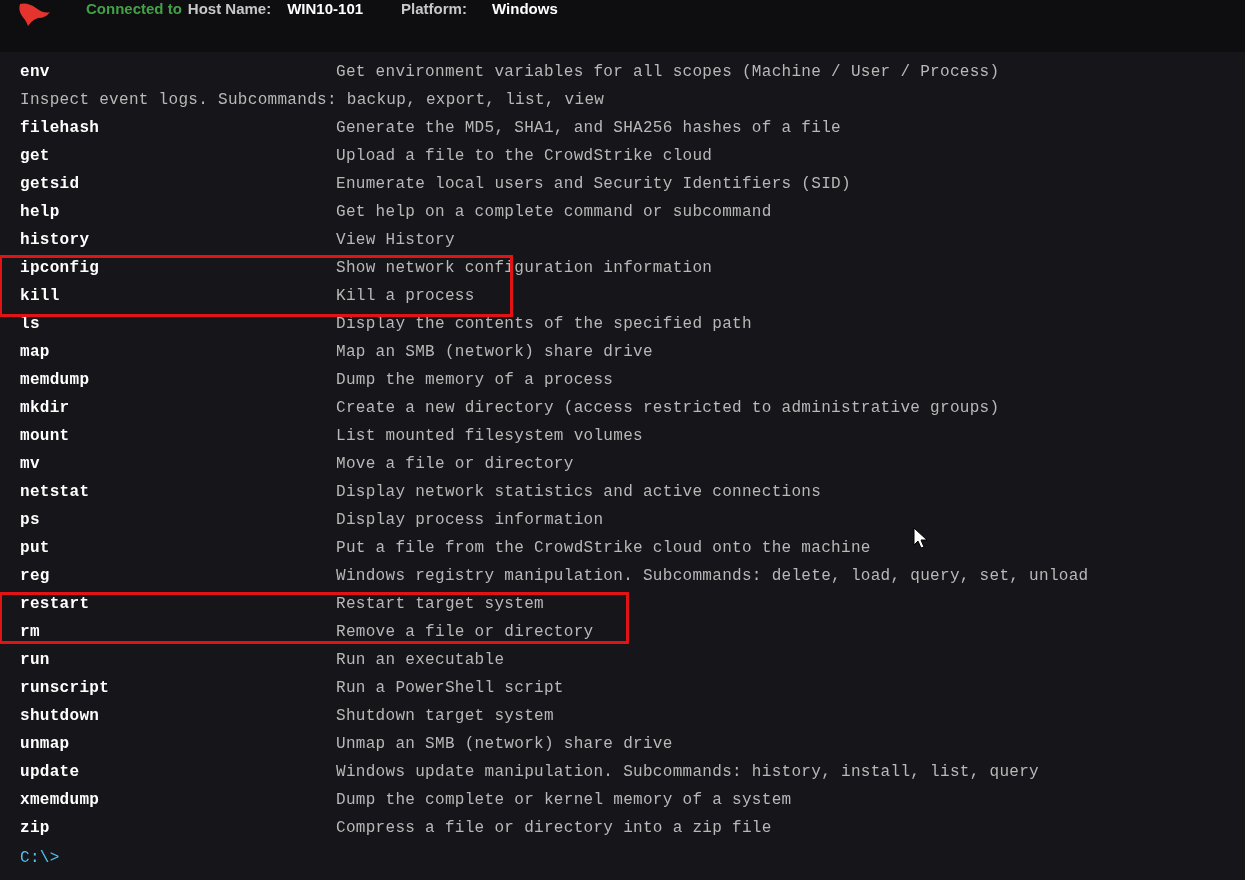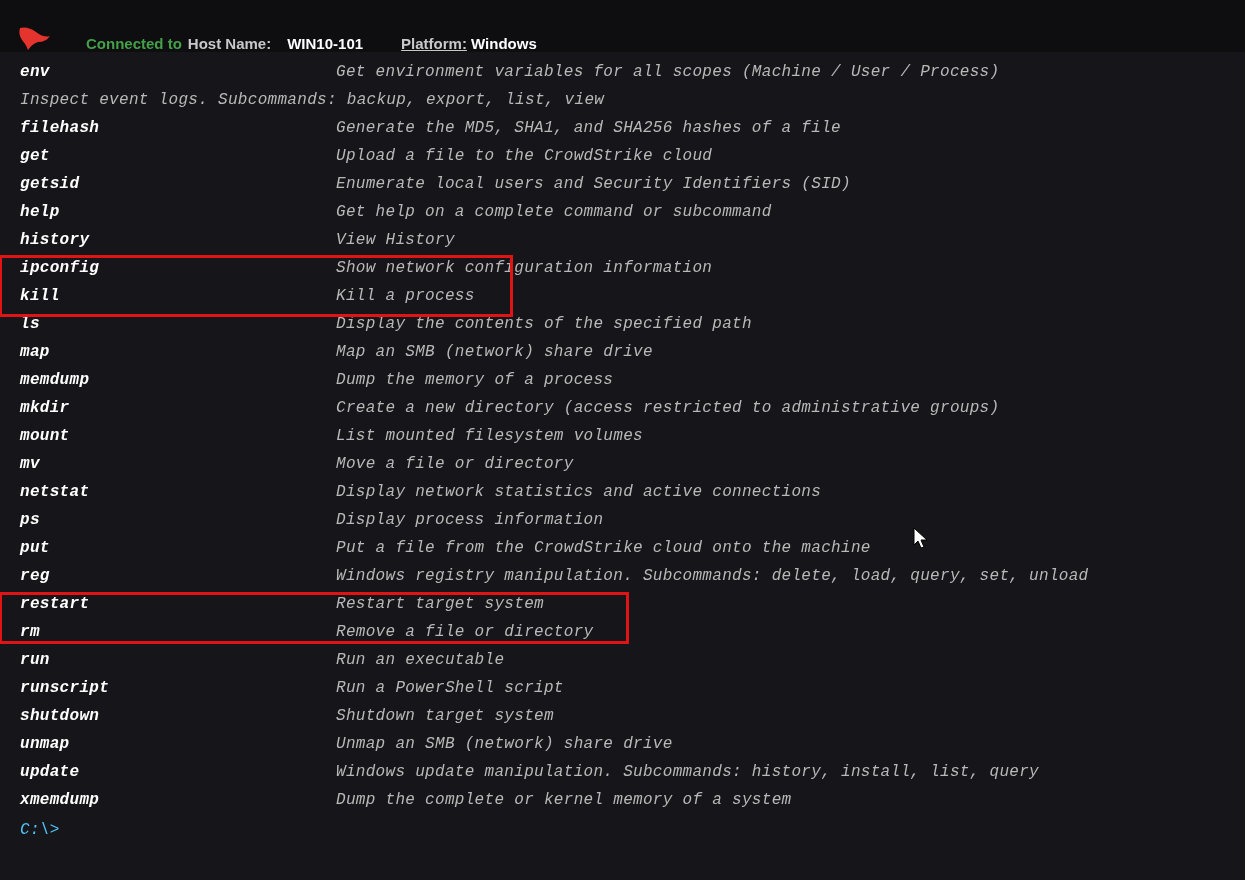--- a/index.html
+++ b/index.html
@@ -13,21 +13,21 @@
       font-size: 16px;
       color: #b8b8b8;
       width: 1245px;
       height: 880px;
       overflow: hidden;
     }
     .header {
       background-color: #0e0e11;
       height: 52px;
       display: flex;
-      align-items: flex-end;
+      align-items: flex-start;
       padding-left: 18px;
       font-family: -apple-system, BlinkMacSystemFont, 'Segoe UI', Arial, sans-serif;
       font-size: 15px;
       font-weight: 600;
     }
     .logo {
       margin-right: 34px;
       display: flex;
       align-items: center;
     }
@@ -40,32 +40,30 @@
       margin-right: 16px;
     }
     .host-value {
       color: #ffffff;
     }
     .platform-group {
       margin-left: 38px;
     }
     .platform-label {
       color: #c8c8c8;
-      margin-right: 0;
-      text-decoration: underline;
+      margin-right: 21px;
     }
     .platform-value {
       color: #ffffff;
     }
     .terminal {
       padding: 6px 0 0 20px;
       line-height: 28px;
       letter-spacing: 0.3px;
       position: relative;
-      font-style: italic;
     }
     .row {
       display: flex;
       white-space: pre;
     }
     .cmd {
       color: #ffffff;
       width: 316px;
       flex-shrink: 0;
       font-weight: bold;
@@ -127,20 +125,21 @@
       <div class="row"><span class="cmd">put</span><span class="desc">Put a file from the CrowdStrike cloud onto the machine</span></div>
       <div class="row"><span class="cmd">reg</span><span class="desc">Windows registry manipulation. Subcommands: delete, load, query, set, unload</span></div>
       <div class="row"><span class="cmd">restart</span><span class="desc">Restart target system</span></div>
       <div class="row"><span class="cmd">rm</span><span class="desc">Remove a file or directory</span></div>
       <div class="row"><span class="cmd">run</span><span class="desc">Run an executable</span></div>
       <div class="row"><span class="cmd">runscript</span><span class="desc">Run a PowerShell script</span></div>
       <div class="row"><span class="cmd">shutdown</span><span class="desc">Shutdown target system</span></div>
       <div class="row"><span class="cmd">unmap</span><span class="desc">Unmap an SMB (network) share drive</span></div>
       <div class="row"><span class="cmd">update</span><span class="desc">Windows update manipulation. Subcommands: history, install, list, query</span></div>
       <div class="row"><span class="cmd">xmemdump</span><span class="desc">Dump the complete or kernel memory of a system</span></div>
+      <div class="row"><span class="cmd">zip</span><span class="desc">Compress a file or directory into a zip file</span></div>
     </div>
   <div class="prompt">C:\&gt;</div>
 </div>
 
 <div class="highlight-box" style="top: 255px; left: -1px; width: 514px; height: 62px;"></div>
 <div class="highlight-box" style="top: 592px; left: -1px; width: 630px; height: 52px;"></div>
 <div class="cursor-svg" style="top: 527px; left: 913px;"><svg width="18" height="24" viewBox="0 0 18 24">
       <path d="M 1 1 L 1 18 L 5 14 L 8 21 L 11 20 L 8 13 L 14 13 Z" fill="#ffffff" stroke="#000000" stroke-width="1"></path>
     </svg></div>
 

